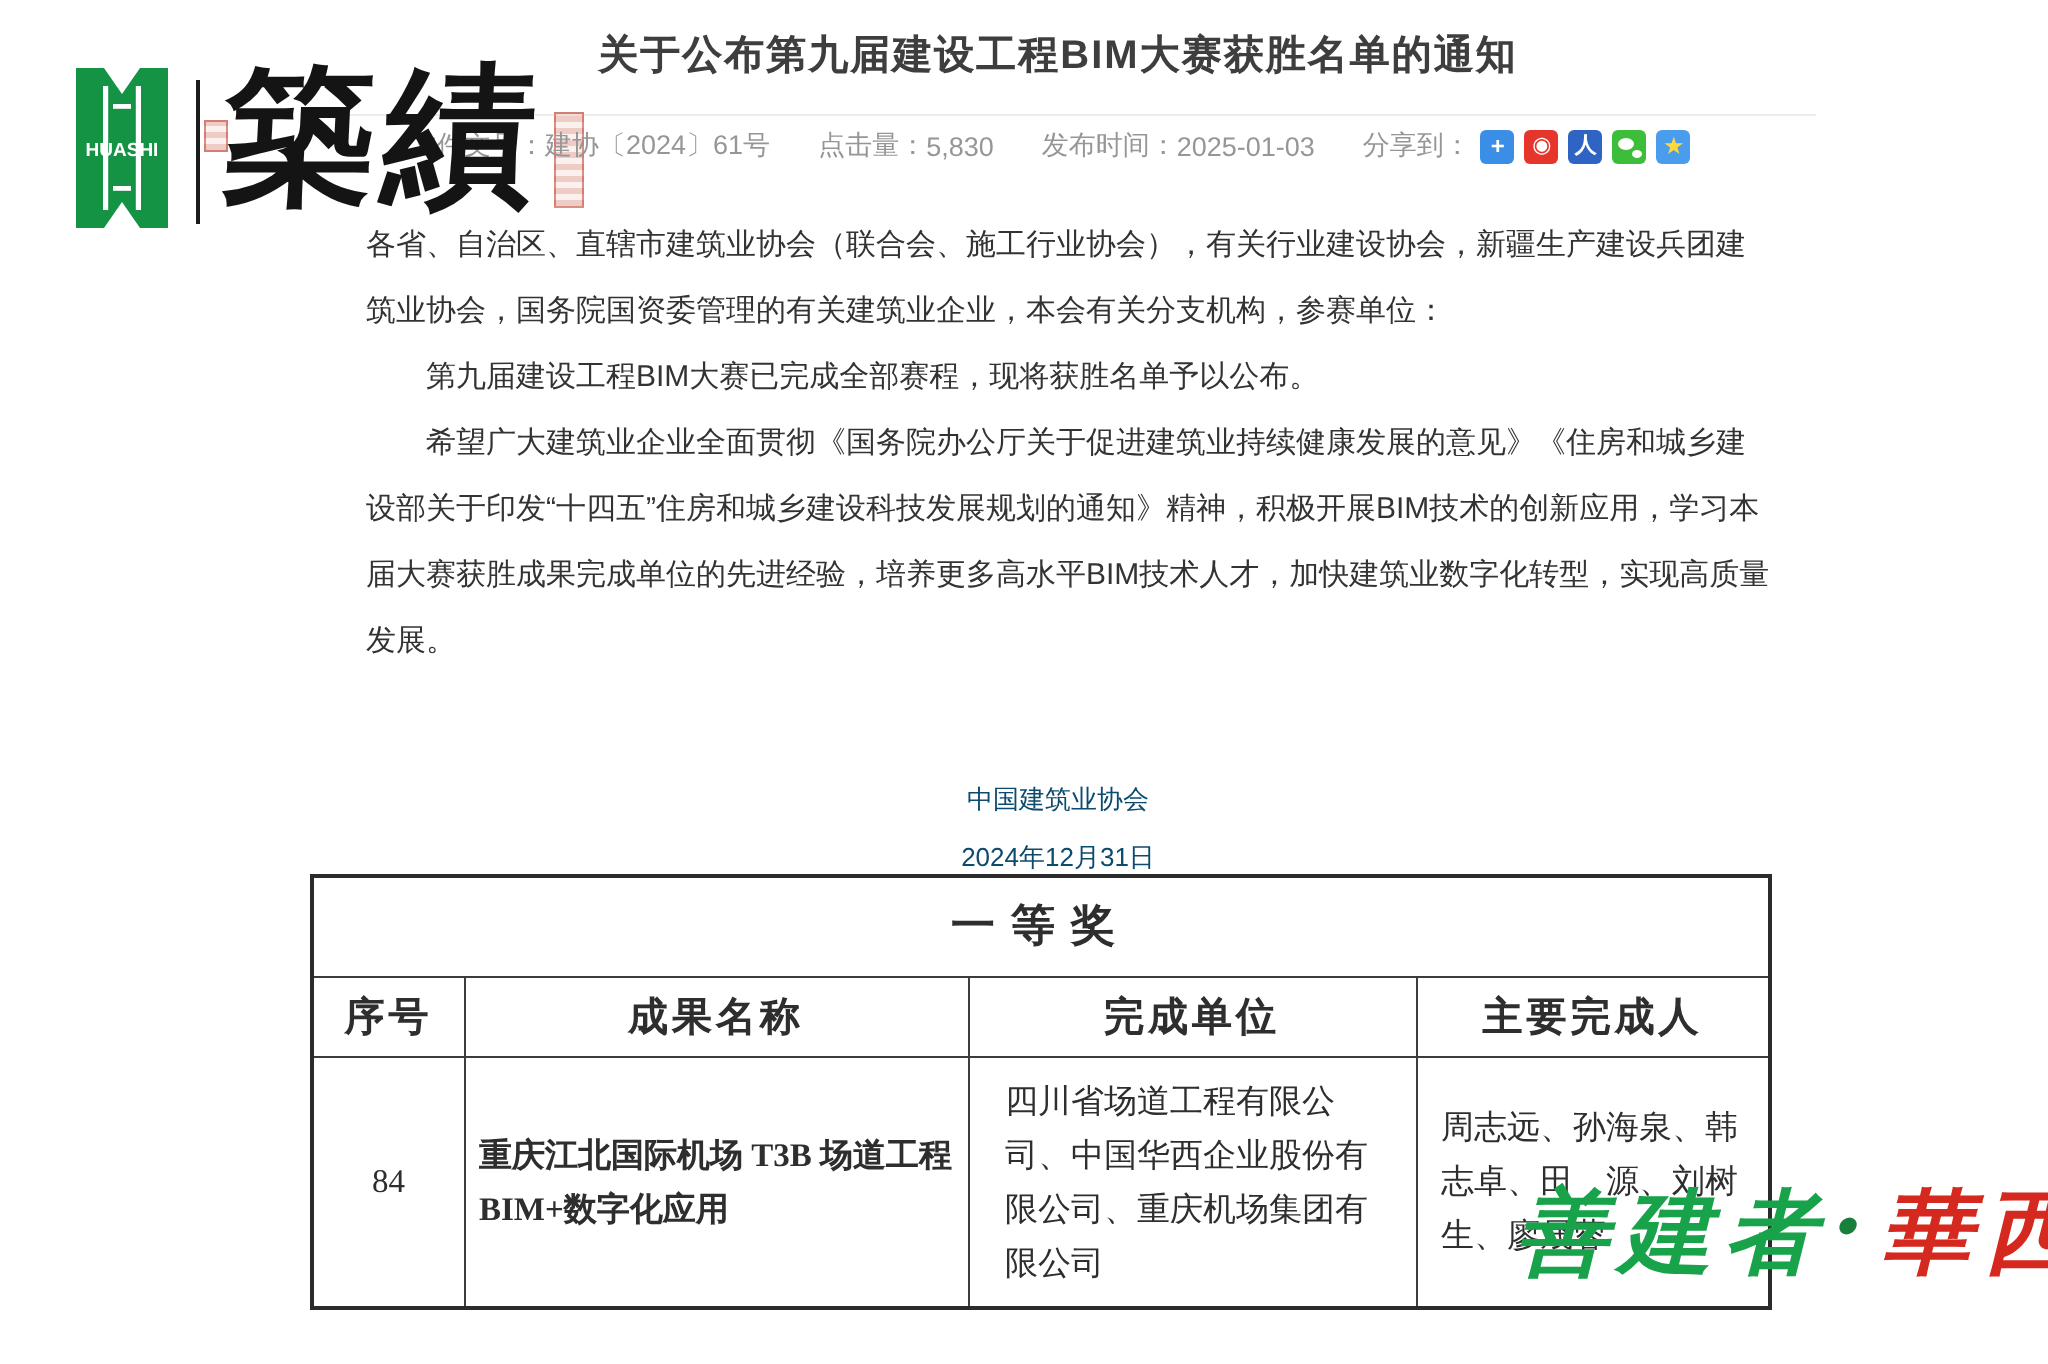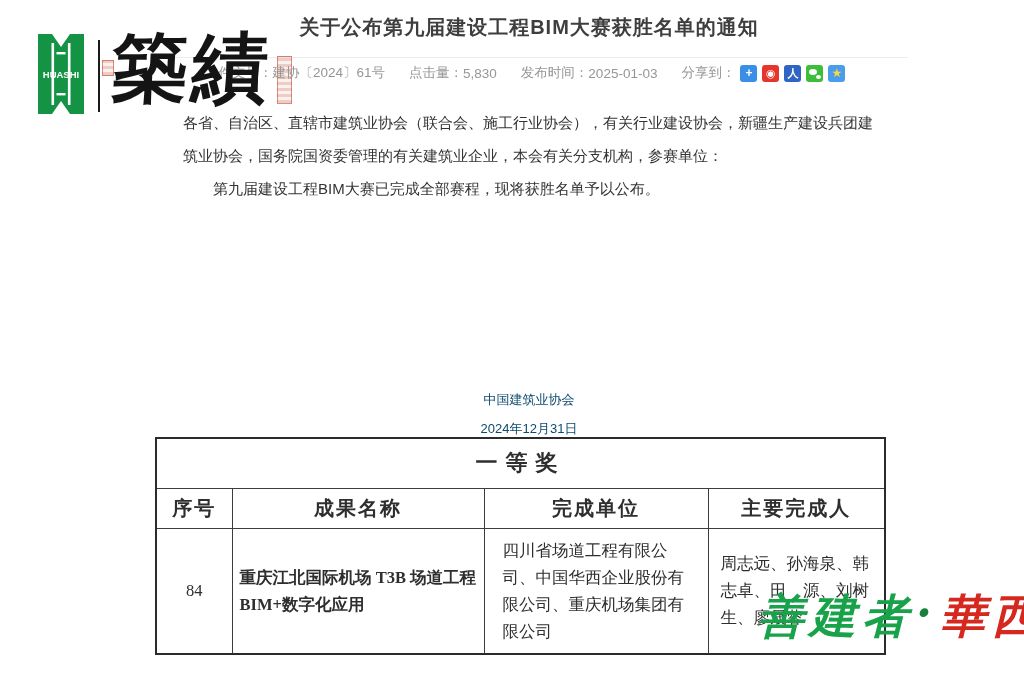--- a/index.html
+++ b/index.html
@@ -132,20 +132,21 @@
       <span class="share-icon icon-weibo">◉</span>
       <span class="share-icon icon-renren">人</span>
       <span class="share-icon icon-wechat"></span>
       <span class="share-icon icon-qzone">★</span>
     </span>
   </div>
 
   <div class="content">
     <p>各省、自治区、直辖市建筑业协会（联合会、施工行业协会），有关行业建设协会，新疆生产建设兵团建筑业协会，国务院国资委管理的有关建筑业企业，本会有关分支机构，参赛单位：</p>
     <p class="indent">第九届建设工程BIM大赛已完成全部赛程，现将获胜名单予以公布。</p>
+    <p class="indent">希望广大建筑业企业全面贯彻《国务院办公厅关于促进建筑业持续健康发展的意见》《住房和城乡建设部关于印发“十四五”住房和城乡建设科技发展规划的通知》精神，积极开展BIM技术的创新应用，学习本届大赛获胜成果完成单位的先进经验，培养更多高水平BIM技术人才，加快建筑业数字化转型，实现高质量发展。</p>
   </div>
 
   <div class="signature">
     <div>中国建筑业协会</div>
     <div>2024年12月31日</div>
   </div>
 
   <table class="award">
     <colgroup>
       <col class="col-no">

